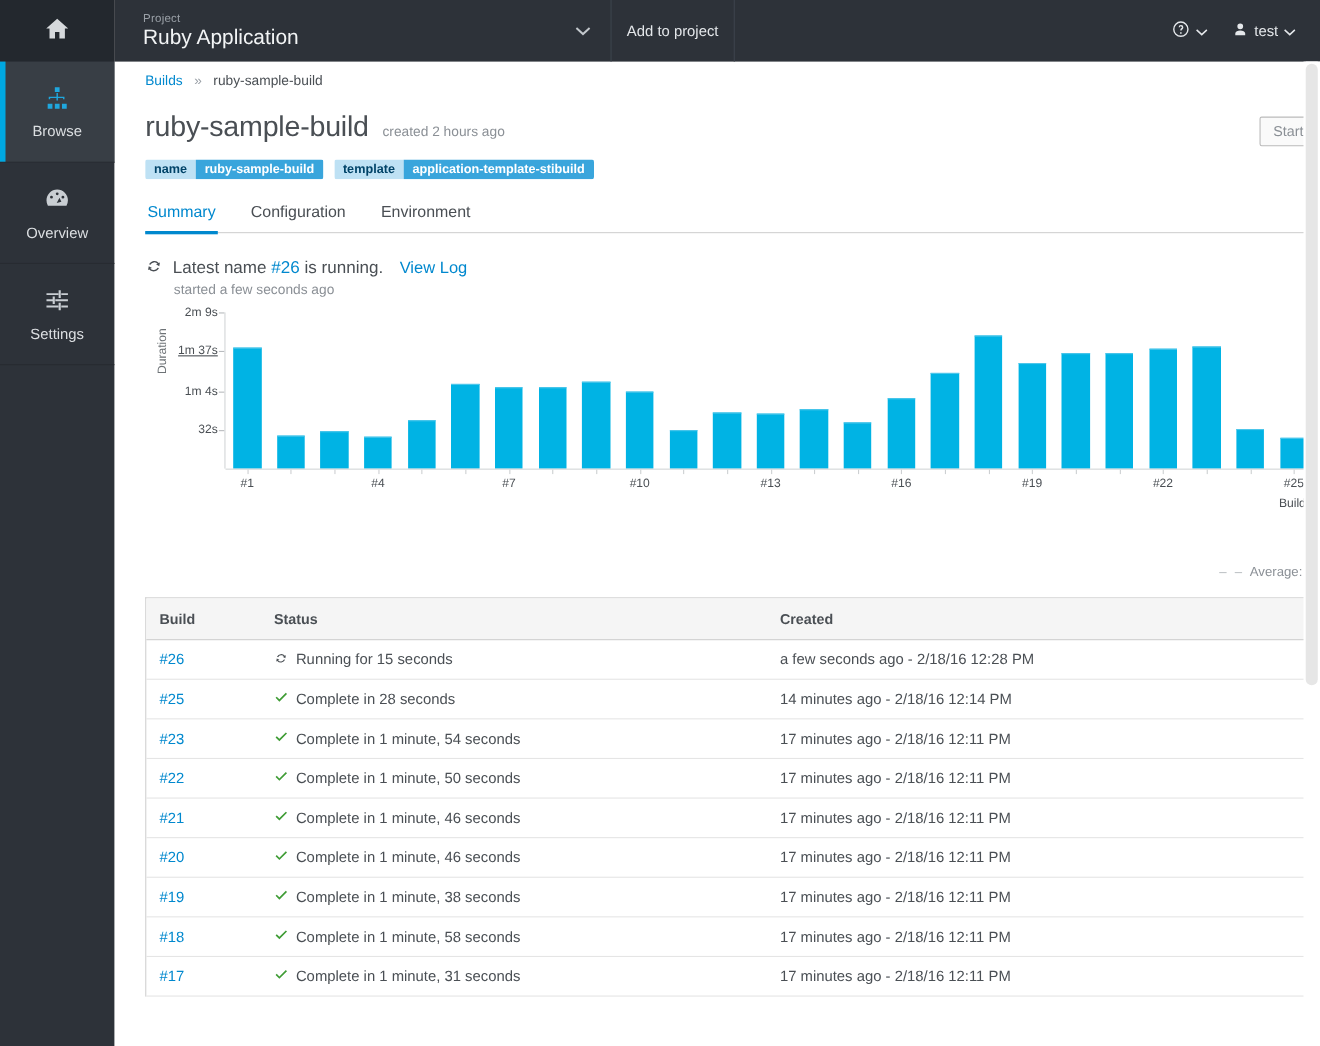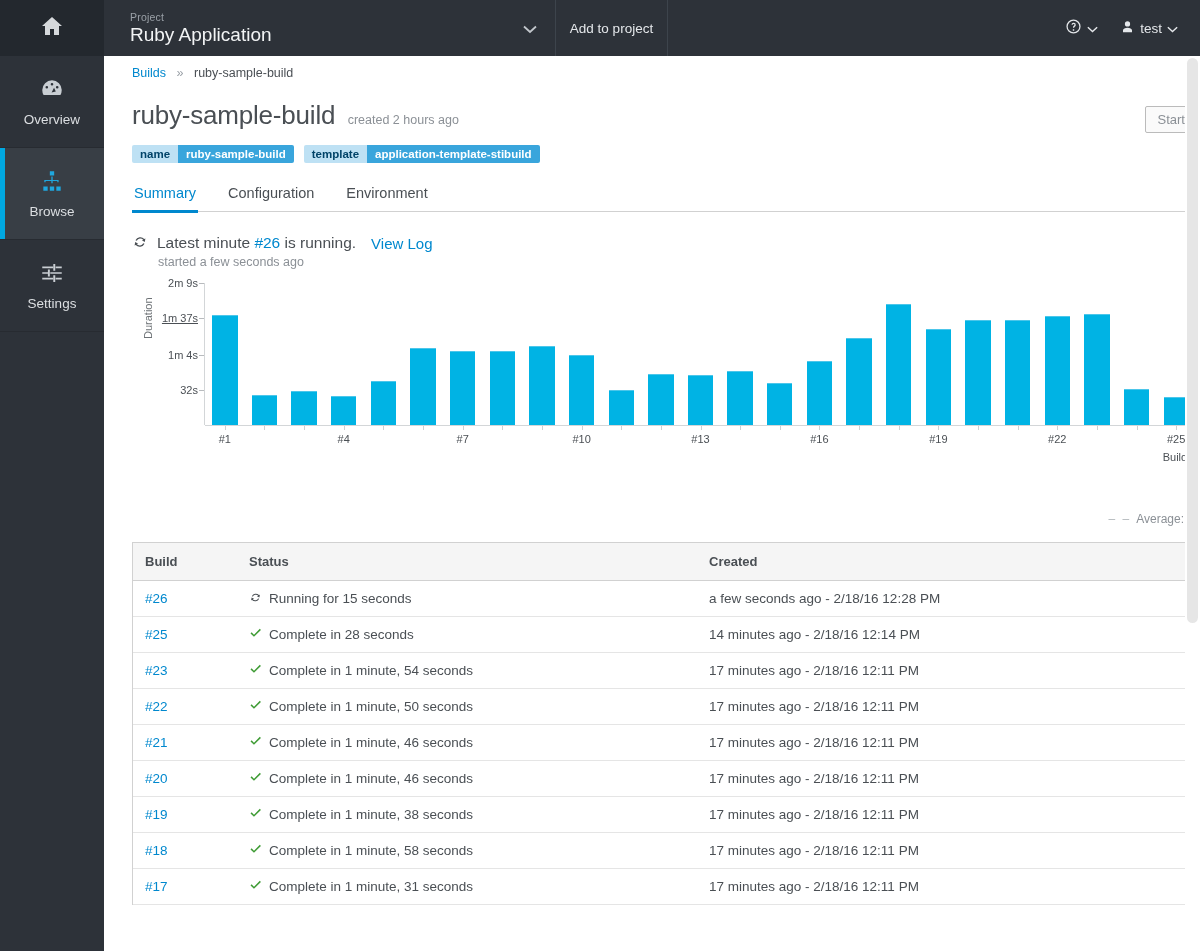--- a/index.html
+++ b/index.html
@@ -181,35 +181,35 @@
 <div class="app">
 
   <div class="rail">
     <div class="rail-home">
       <span>
         <svg viewBox="0 0 24 24">
             <path d="M12 3L2 12h3v9h5v-6h4v6h5v-9h3z"></path>
           </svg>
       </span>
     </div>
+    <div class="rail-item active">
+      <span>
+        <svg viewBox="0 0 24 24">
+            <path d="M10 3h4v4h-4zM4 17h4v4H4zm6 0h4v4h-4zm6 0h4v4h-4zM11.4 7.8h1.2v3.2h5.5v2.1h-1.2v-1H12.6v2h-1.2v-2H6.1v1H4.9v-2.1h6.5z"></path>
+          </svg>
+      </span>
+      <span>Browse</span>
+    </div>
     <div class="rail-item">
       <span>
         <svg viewBox="0 0 24 24">
             <path d="M12 4a9 9 0 00-9 9 9 9 0 001.2 4.5h15.6A9 9 0 0021 13a9 9 0 00-9-9zm-4.8 5.2a1.2 1.2 0 110 2.4 1.2 1.2 0 010-2.4zm9.6 0a1.2 1.2 0 110 2.4 1.2 1.2 0 010-2.4zM12 6.4a1.2 1.2 0 110 2.4 1.2 1.2 0 010-2.4zm1.9 4.4l1.6 3.4-3.9 1.1z"></path>
           </svg>
       </span>
       <span>Overview</span>
-    </div>
-    <div class="rail-item active">
-      <span>
-        <svg viewBox="0 0 24 24">
-            <path d="M10 3h4v4h-4zM4 17h4v4H4zm6 0h4v4h-4zm6 0h4v4h-4zM11.4 7.8h1.2v3.2h5.5v2.1h-1.2v-1H12.6v2h-1.2v-2H6.1v1H4.9v-2.1h6.5z"></path>
-          </svg>
-      </span>
-      <span>Browse</span>
     </div>
     <div class="rail-item">
       <span>
         <svg viewBox="0 0 24 24">
             <path d="M3 6h10v1.6H3zm12.4 0H21v1.6h-5.6zM3 11.2h5.6v1.6H3zm7.4 0H21v1.6H10.4zM3 16.4h10V18H3zm12.4 0H21V18h-5.6zM13.2 3.6h1.8v6.4h-1.8zM8.2 8.8H10v6.4H8.2zM13.2 14H15v6.4h-1.8z"></path>
           </svg>
       </span>
       <span>Settings</span>
     </div>
     <div class="rail-filler"></div>
@@ -298,21 +298,21 @@
         <div class="tab">Configuration</div>
         <div class="tab">Environment</div>
       </div>
 
       <div class="status-line">
         <span class="sicon">
           <svg width="16" height="16" viewBox="0 0 24 24" fill="#4a4f54">
               <path d="M18.4 7.6A8 8 0 005.2 9.5l1.9.5A6 6 0 0117 8.9l-2.4.6 4.6 2.4.9-5.1zM5.6 16.4a8 8 0 0013.2-1.9l-1.9-.5A6 6 0 017 15.1l2.4-.6-4.6-2.4-.9 5.1z"></path>
             </svg>
         </span>
-        <span class="status-txt"><span>Latest minute</span> <a class="blink">#26</a> <span>is running.</span></span>
+        <span class="status-txt"><span>Latest name</span> <a class="blink">#26</a> <span>is running.</span></span>
         <span class="status-link">View Log</span>
       </div>
       <div class="status-sub">started a few seconds ago</div>
 
       <div class="chart-wrap">
         <div class="ylabel">Duration</div>
         <div class="yticks" id="yticks">
             <div class="ytick" style="top: 0px;">2m 9s</div>
             <div class="ytick" style="top: 35.2248px; text-decoration: underline;">1m 37s</div>
             <div class="ytick" style="top: 71.5504px;">1m 4s</div>

